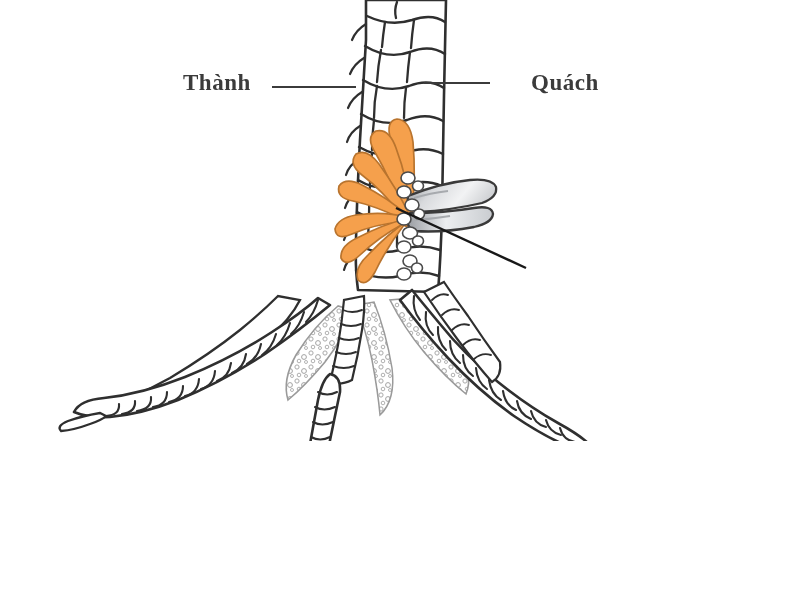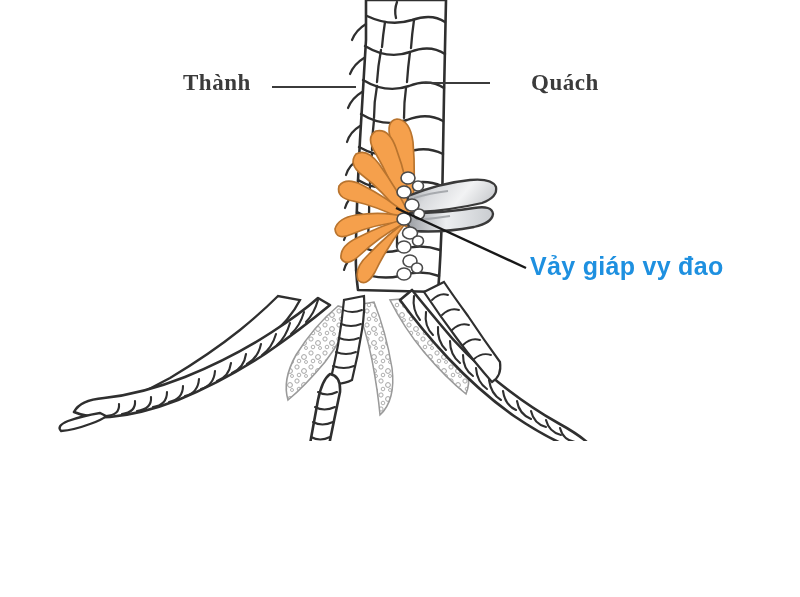--- a/index.html
+++ b/index.html
@@ -279,15 +279,14 @@
         <line x1="396" y1="208" x2="526" y2="268" stroke="#181818" stroke-width="2.4"></line>
       </g>
 
     </g>
   </svg>
 
   <div class="label label-serif" id="label-thanh">Thành</div>
 
   <div class="label label-serif" id="label-quach">Quách</div>
 
-  <div class="label label-blue" id="label-vay">Vảy giáp vy đao</div>
 
 </div>
 
 </body></html>

